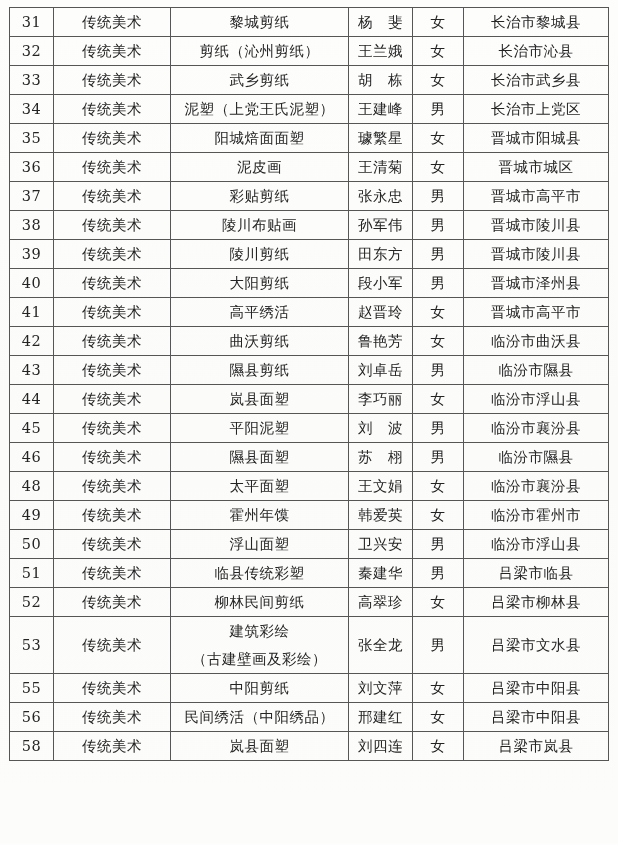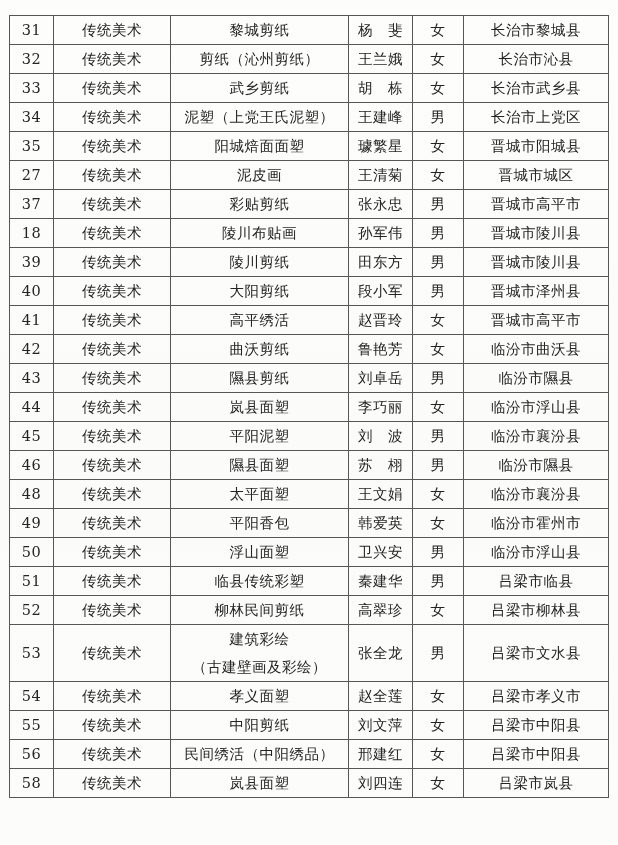--- a/index.html
+++ b/index.html
@@ -17,21 +17,21 @@
   .scan-page {
     position: absolute;
     left: 0; top: 0;
     width: 618px;
     height: 845px;
     background: linear-gradient(180deg, #fdfdfc 0%, #fbfbfa 50%, #fcfcfa 100%);
   }
   table.doc-table {
     position: absolute;
     left: 9px;
-    top: 15px;
+    top: 7px;
     width: 599px;
     border-collapse: collapse;
     table-layout: fixed;
   }
   table.doc-table td {
     border: 1px solid #565656;
     text-align: center;
     vertical-align: middle;
     padding: 0 2px;
     height: 28px;
@@ -116,39 +116,39 @@
   <tr>
     <td class="c-no">35</td>
     <td class="c-cat">传统美术</td>
     <td class="c-proj">阳城焙面面塑</td>
     <td class="c-name">璩繁星</td>
     <td class="c-gender">女</td>
     <td class="c-region">晋城市阳城县</td>
   </tr>
 
   <tr>
-    <td class="c-no">27</td>
+    <td class="c-no">36</td>
     <td class="c-cat">传统美术</td>
     <td class="c-proj">泥皮画</td>
     <td class="c-name">王清菊</td>
     <td class="c-gender">女</td>
     <td class="c-region">晋城市城区</td>
   </tr>
 
   <tr>
     <td class="c-no">37</td>
     <td class="c-cat">传统美术</td>
     <td class="c-proj">彩贴剪纸</td>
     <td class="c-name">张永忠</td>
     <td class="c-gender">男</td>
     <td class="c-region">晋城市高平市</td>
   </tr>
 
   <tr>
-    <td class="c-no">18</td>
+    <td class="c-no">38</td>
     <td class="c-cat">传统美术</td>
     <td class="c-proj">陵川布贴画</td>
     <td class="c-name">孙军伟</td>
     <td class="c-gender">男</td>
     <td class="c-region">晋城市陵川县</td>
   </tr>
 
   <tr>
     <td class="c-no">39</td>
     <td class="c-cat">传统美术</td>
@@ -227,21 +227,21 @@
     <td class="c-cat">传统美术</td>
     <td class="c-proj">太平面塑</td>
     <td class="c-name">王文娟</td>
     <td class="c-gender">女</td>
     <td class="c-region">临汾市襄汾县</td>
   </tr>
 
   <tr>
     <td class="c-no">49</td>
     <td class="c-cat">传统美术</td>
-    <td class="c-proj">平阳香包</td>
+    <td class="c-proj">霍州年馍</td>
     <td class="c-name">韩爱英</td>
     <td class="c-gender">女</td>
     <td class="c-region">临汾市霍州市</td>
   </tr>
 
   <tr>
     <td class="c-no">50</td>
     <td class="c-cat">传统美术</td>
     <td class="c-proj">浮山面塑</td>
     <td class="c-name">卫兴安</td>
@@ -270,28 +270,20 @@
   <tr>
     <td class="c-no">53</td>
     <td class="c-cat">传统美术</td>
     <td class="c-proj">建筑彩绘
 （古建壁画及彩绘）</td>
     <td class="c-name">张全龙</td>
     <td class="c-gender">男</td>
     <td class="c-region">吕梁市文水县</td>
   </tr>
 
-  <tr>
-    <td class="c-no">54</td>
-    <td class="c-cat">传统美术</td>
-    <td class="c-proj">孝义面塑</td>
-    <td class="c-name">赵全莲</td>
-    <td class="c-gender">女</td>
-    <td class="c-region">吕梁市孝义市</td>
-  </tr>
 
   <tr>
     <td class="c-no">55</td>
     <td class="c-cat">传统美术</td>
     <td class="c-proj">中阳剪纸</td>
     <td class="c-name">刘文萍</td>
     <td class="c-gender">女</td>
     <td class="c-region">吕梁市中阳县</td>
   </tr>
 

